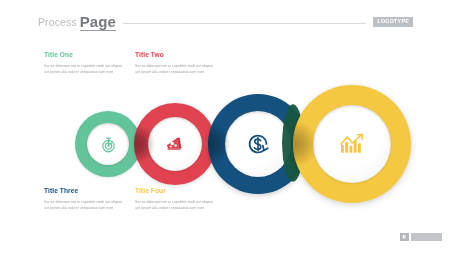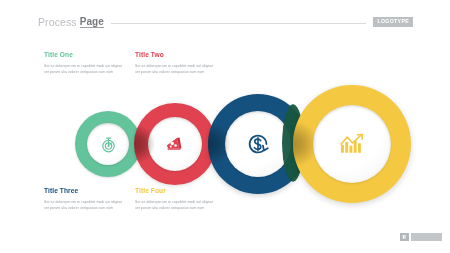--- a/index.html
+++ b/index.html
@@ -35,21 +35,21 @@
   }
   .title-light {
     font-size: 10.5px;
     color: #b9bdc2;
     font-weight: 400;
     letter-spacing: 0.1px;
     white-space: nowrap;
     text-align: center;
   }
   .title-bold {
-    font-size: 10px;
+    font-size: 15px;
     color: #76797d;
     font-weight: 700;
     letter-spacing: 0.1px;
     white-space: nowrap;
     margin-left: 3px;
     border-bottom: 1px solid #9a9da1;
     padding-bottom: 0px;
   }
   .header-rule {
     flex: 1 1 auto;

